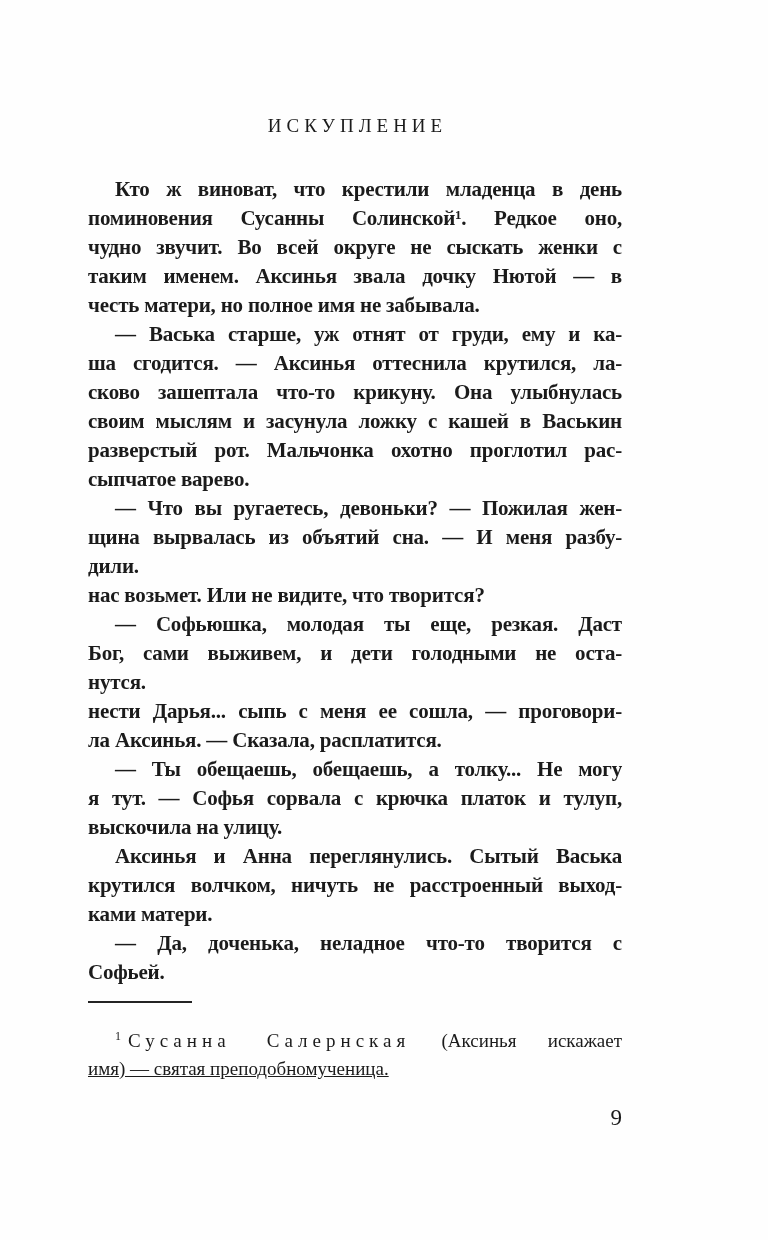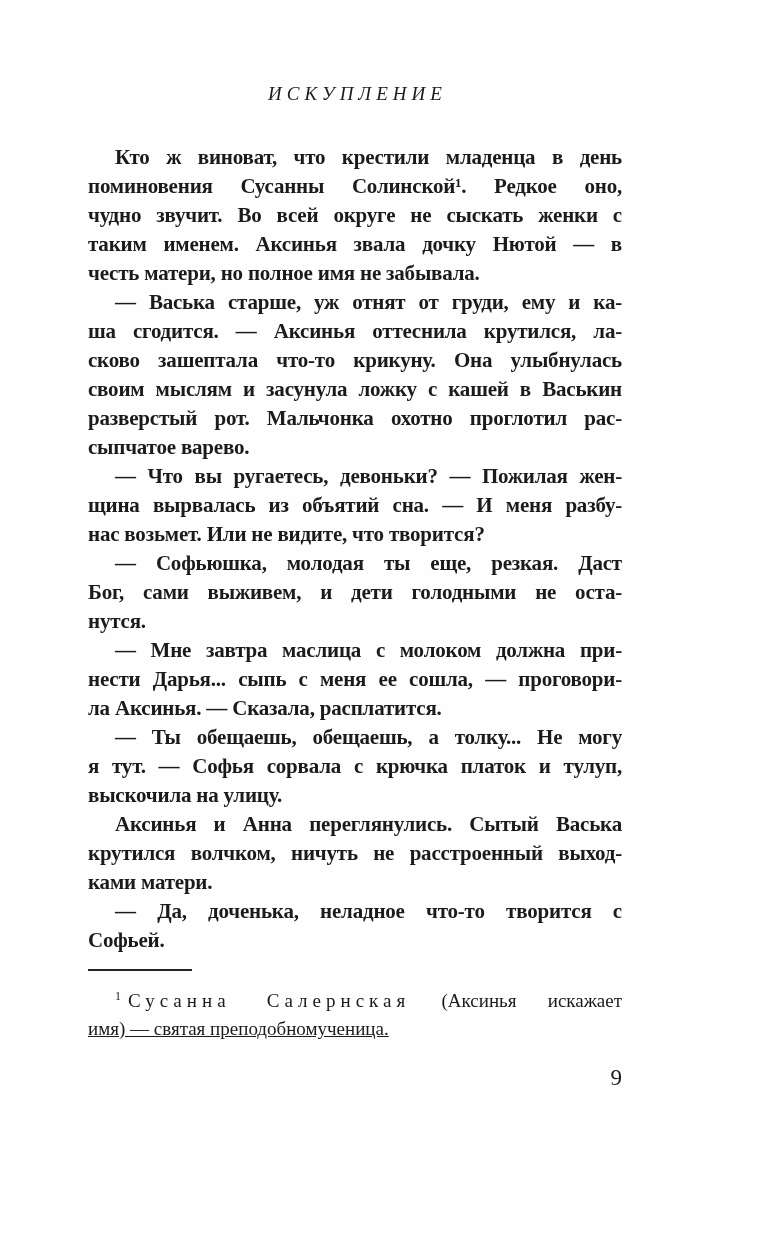--- a/index.html
+++ b/index.html
@@ -16,28 +16,27 @@
     font-family: "Liberation Serif", "DejaVu Serif", serif;
     overflow: hidden;
   }
   .column {
     position: absolute;
     left: 88px;
     top: 0;
     width: 534px;
   }
   .title {
-    margin: 84px 0 0 0;
+    margin: 116px 0 0 0;
     font-size: 19px;
     font-weight: normal;
     letter-spacing: 5px;
     text-align: center;
     line-height: 20px;
     text-indent: 5px; 
-    font-style: italic;
   }
   .body-text {
     margin-top: 39px;
     font-size: 21px;
     line-height: 29px;
     letter-spacing: -0.2px;
   }
   .para { margin: 0; }
   .line {
     text-align: justify;
@@ -46,21 +45,21 @@
   }
   .line.first { text-indent: 27px; }
   .line.last { text-align-last: left; }
   .footnote-rule {
     margin-top: 14px;
     width: 104px;
     height: 0;
     border-top: 2px solid #242424;
   }
   .footnote {
-    margin-top: 11px;
+    margin-top: 19px;
     font-size: 19px;
     line-height: 28px;
   }
   .fn-line {
     text-align: justify;
   }
   .fn-line.fn-first {
     text-indent: 27px;
     text-align-last: justify;
   }
@@ -103,31 +102,31 @@
           <div class="line first">— Васька старше, уж отнят от груди, ему и ка-</div>
           <div class="line">ша сгодится. — Аксинья оттеснила крутился, ла-</div>
           <div class="line">сково зашептала что-то крикуну. Она улыбнулась</div>
           <div class="line">своим мыслям и засунула ложку с кашей в Васькин</div>
           <div class="line">разверстый рот. Мальчонка охотно проглотил рас-</div>
           <div class="line last">сыпчатое варево.</div>
         </div>
         <div class="para">
           <div class="line first">— Что вы ругаетесь, девоньки? — Пожилая жен-</div>
           <div class="line">щина вырвалась из объятий сна. — И меня разбу-</div>
+          <div class="line last">дили.</div>
         </div>
         <div class="para">
           <div class="line last">нас возьмет. Или не видите, что творится?</div>
         </div>
         <div class="para">
           <div class="line first">— Софьюшка, молодая ты еще, резкая. Даст</div>
           <div class="line">Бог, сами выживем, и дети голодными не оста-</div>
           <div class="line last">нутся.</div>
         </div>
         <div class="para">
-          <div class="line first">— Мне завтра маслица с молоком должна при-</div>
           <div class="line">нести Дарья... сыпь с меня ее сошла, — проговори-</div>
           <div class="line last">ла Аксинья. — Сказала, расплатится.</div>
         </div>
         <div class="para">
           <div class="line first">— Ты обещаешь, обещаешь, а толку... Не могу</div>
           <div class="line">я тут. — Софья сорвала с крючка платок и тулуп,</div>
           <div class="line last">выскочила на улицу.</div>
         </div>
         <div class="para">
           <div class="line first">Аксинья и Анна переглянулись. Сытый Васька</div>

